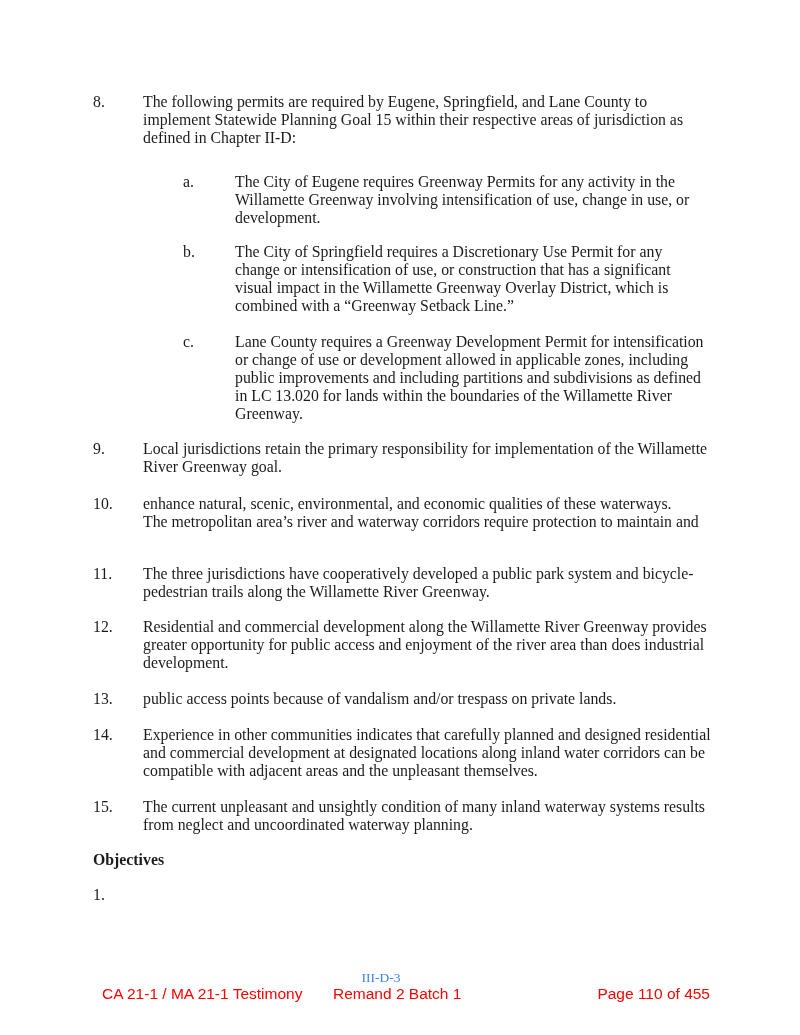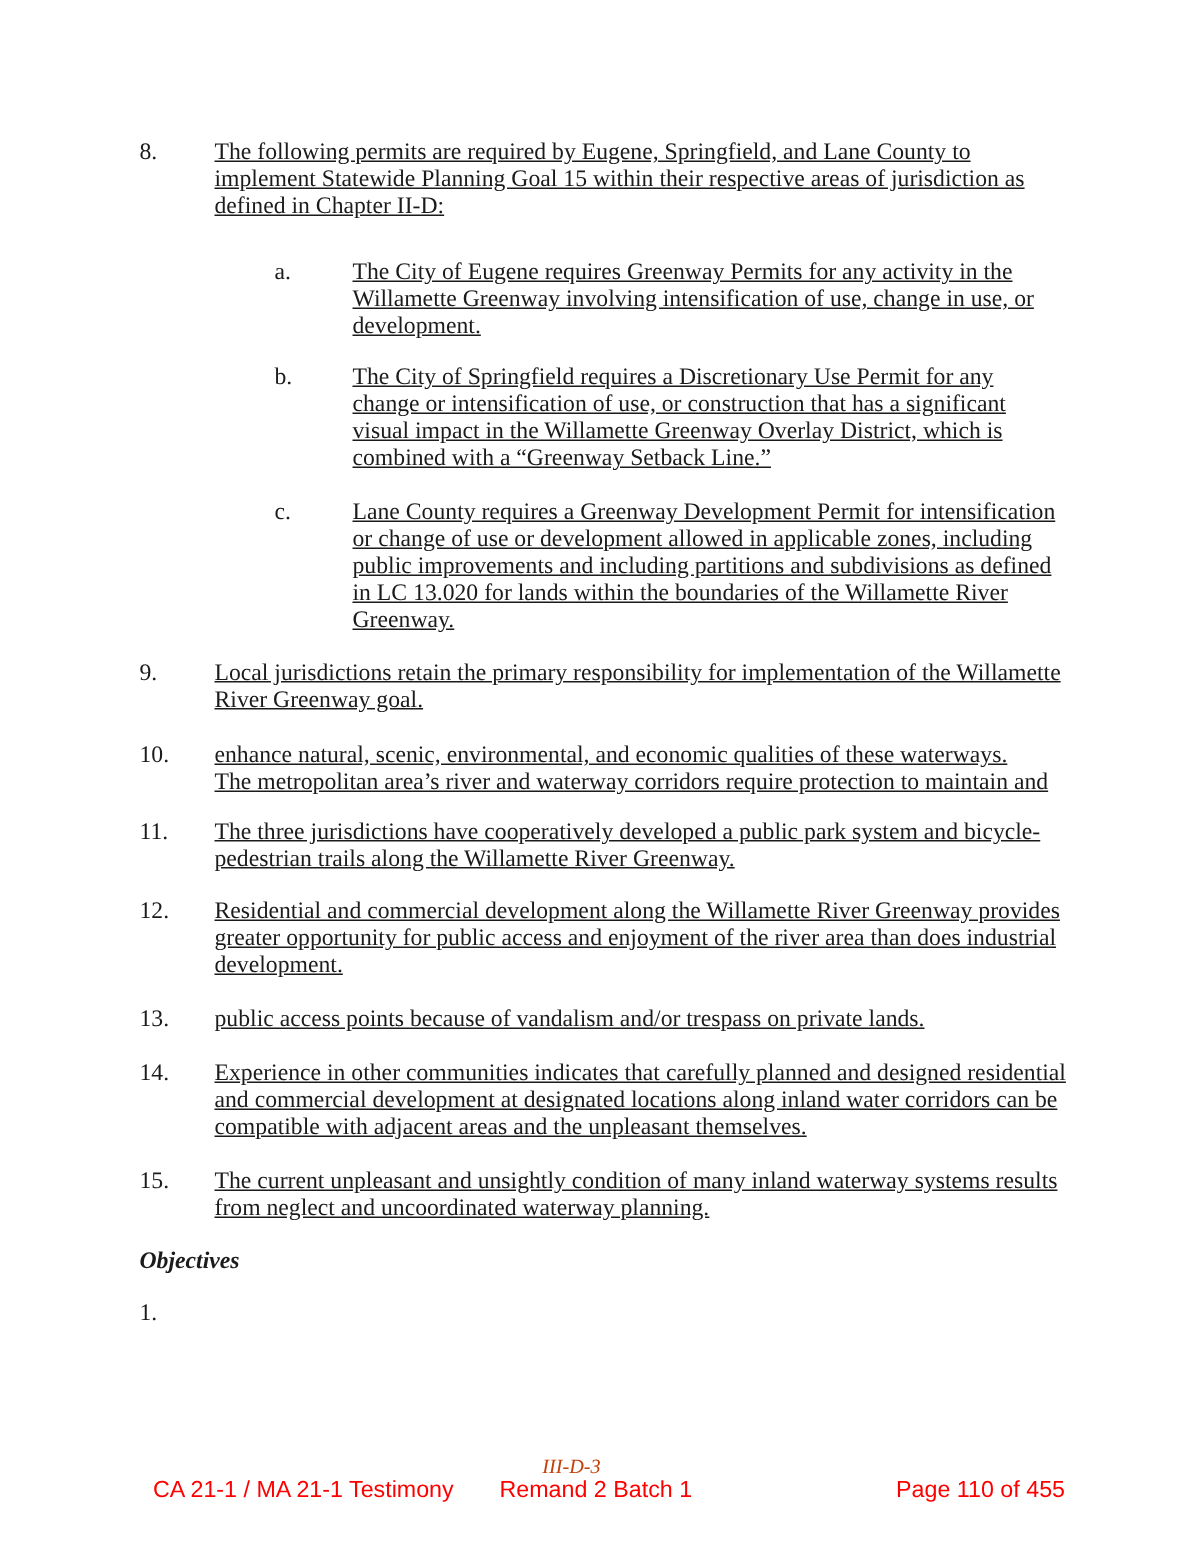--- a/index.html
+++ b/index.html
@@ -5,27 +5,27 @@
   html,body{margin:0;padding:0;background:#ffffff;}
   .page{
     position:relative;width:800px;height:1035px;background:#ffffff;
     font-family:"Liberation Serif",serif;color:#1b1b1b;overflow:hidden;
   }
   .content{position:absolute;top:93px;left:93px;width:660px;font-size:15.8px;line-height:18px;}
   .item{display:flex;}
   .item .num{width:50px;flex:none;}
   .item.sub{margin-left:90px;}
   .item.sub .letter{width:52px;flex:none;}
-  .ln{white-space:nowrap;text-decoration:underline;}
-  .heading{font-weight:bold;font-style:italic;}
+  .ln{white-space:nowrap;}
+  .heading{font-weight:bold;}
   .mb16{margin-bottom:16px}.mb17{margin-bottom:17px}.mb18{margin-bottom:18px}
-  .mb19{margin-bottom:19px}.mb21{margin-bottom:15px}.mb26{margin-bottom:26px}
+  .mb19{margin-bottom:19px}.mb21{margin-bottom:34px}.mb26{margin-bottom:26px}
   .footer-label{
     position:absolute;top:971px;left:0;width:762px;text-align:center;
-    font-size:13.5px;line-height:13px;color:#c2410c;font-style:italic;
+    font-size:13.5px;line-height:13px;color:#3b82f6;
   }
   .stamp{
     position:absolute;top:986px;color:#ff0000;
     font-family:"Liberation Sans",sans-serif;font-size:15.5px;line-height:16px;white-space:nowrap;
   }
   .stamp-left{left:102px;}
   .stamp-center{left:333px;}
   .stamp-right{right:90px;}
 </style>
 </head>

